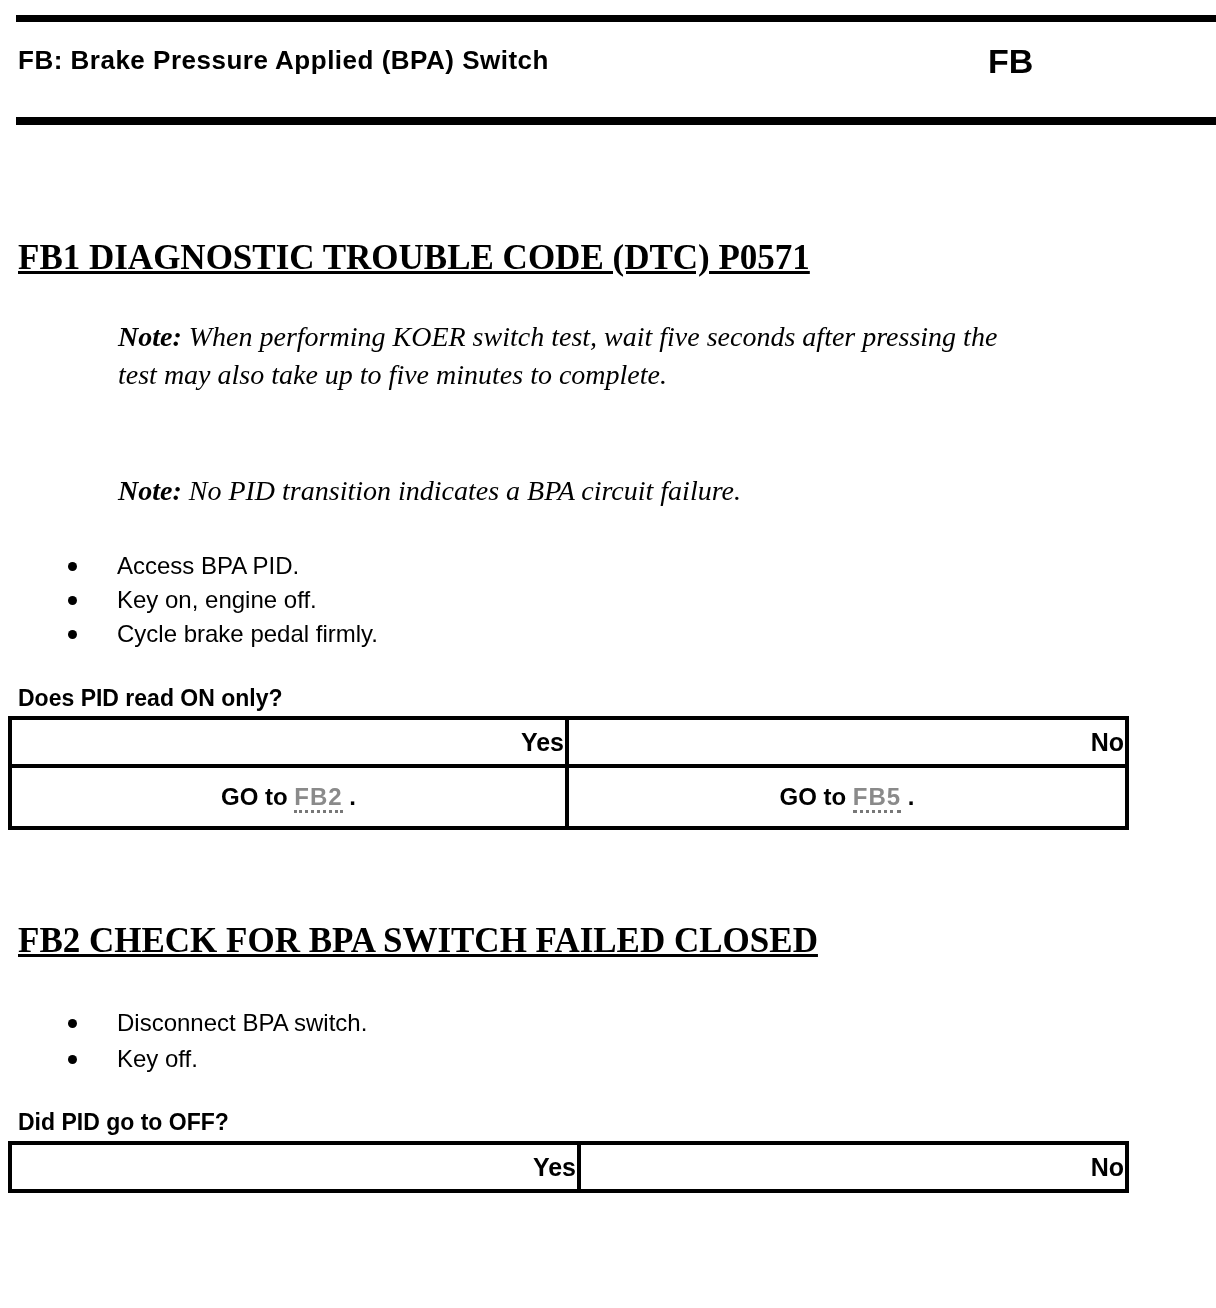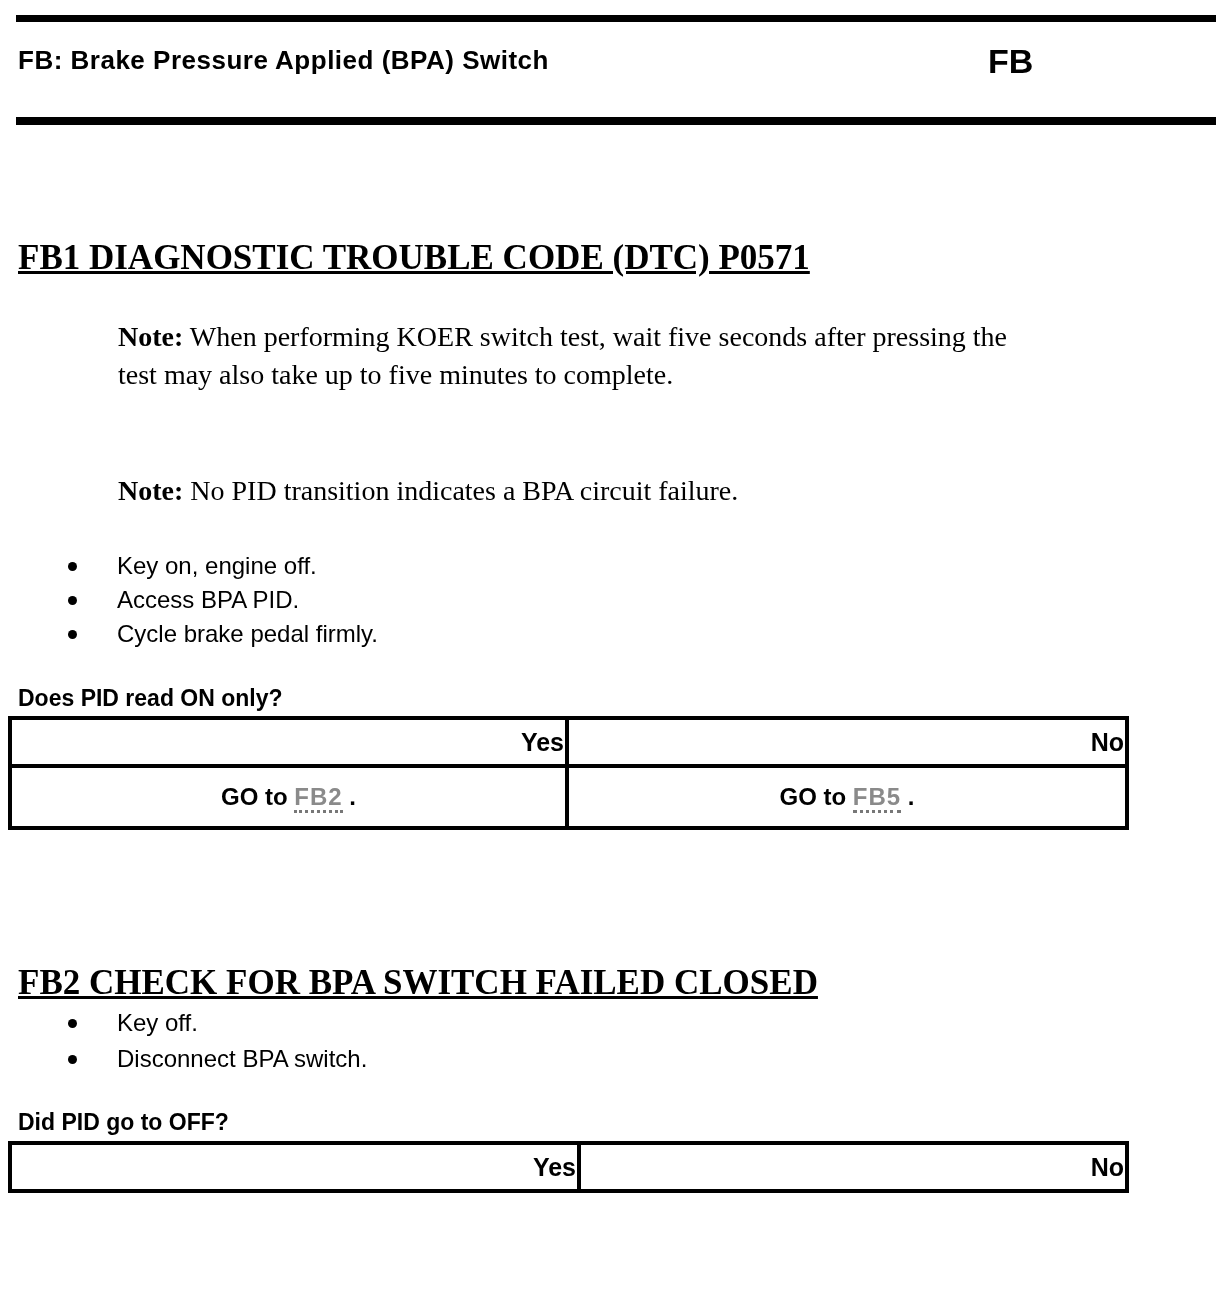--- a/index.html
+++ b/index.html
@@ -41,28 +41,29 @@
   .section-heading {
     font-family: "Liberation Serif", serif;
     font-weight: 700;
     font-size: 35px;
     line-height: 40px;
     white-space: nowrap;
     letter-spacing: 0px;
     text-decoration: underline;
   }
   .heading-fb1 { left: 18px; top: 238px; }
-  .heading-fb2 { left: 18px; top: 921px; margin-top: 42px; }
+  .heading-fb2 { left: 18px; top: 921px; }
 
   .note {
     font-family: "Liberation Serif", serif;
     font-size: 28px;
     line-height: 38px;
     left: 118px;
     width: 1070px;
+    font-style: italic;
   }
   .note-1 { top: 318px; }
   .note-2 { top: 472px; }
   .note-label { font-weight: 700; }
   .note-line { display: inline; }
   .note-block { display: block; }
 
   .bullet-list { left: 68px; }
   .bullets-1 { top: 549px; }
   .bullets-2 { top: 1005px; }
@@ -155,25 +156,25 @@
   <span class="note-block">test may also take up to five minutes to complete.</span>
 </div>
 
 <div class="abs note note-2">
   <span class="note-label">Note:</span><span class="note-line"> No PID transition indicates a BPA circuit failure.</span>
 </div>
 
 <div class="abs bullet-list bullets-1">
   <div class="bullet-row">
     <span class="bullet-dot"></span>
+    <span class="bullet-text">Access BPA PID.</span>
+  </div>
+  <div class="bullet-row">
+    <span class="bullet-dot"></span>
     <span class="bullet-text">Key on, engine off.</span>
-  </div>
-  <div class="bullet-row">
-    <span class="bullet-dot"></span>
-    <span class="bullet-text">Access BPA PID.</span>
   </div>
   <div class="bullet-row">
     <span class="bullet-dot"></span>
     <span class="bullet-text">Cycle brake pedal firmly.</span>
   </div>
 </div>
 
 <div class="abs question question-1">Does PID read ON only?</div>
 
 <table class="abs decision table-1">
@@ -191,25 +192,25 @@
     <td><span>GO to </span><a class="doclink">FB5</a><span> .</span></td>
   </tr>
 </tbody>
   </table>
 
 <div class="abs section-heading heading-fb2">FB2 CHECK FOR BPA SWITCH FAILED CLOSED</div>
 
 <div class="abs bullet-list bullets-2">
   <div class="bullet-row">
     <span class="bullet-dot"></span>
+    <span class="bullet-text">Disconnect BPA switch.</span>
+  </div>
+  <div class="bullet-row">
+    <span class="bullet-dot"></span>
     <span class="bullet-text">Key off.</span>
-  </div>
-  <div class="bullet-row">
-    <span class="bullet-dot"></span>
-    <span class="bullet-text">Disconnect BPA switch.</span>
   </div>
 </div>
 
 <div class="abs question question-2">Did PID go to OFF?</div>
 
 <table class="abs decision table-2">
   <colgroup>
       <col class="c1">
       <col class="c2">
     </colgroup>

